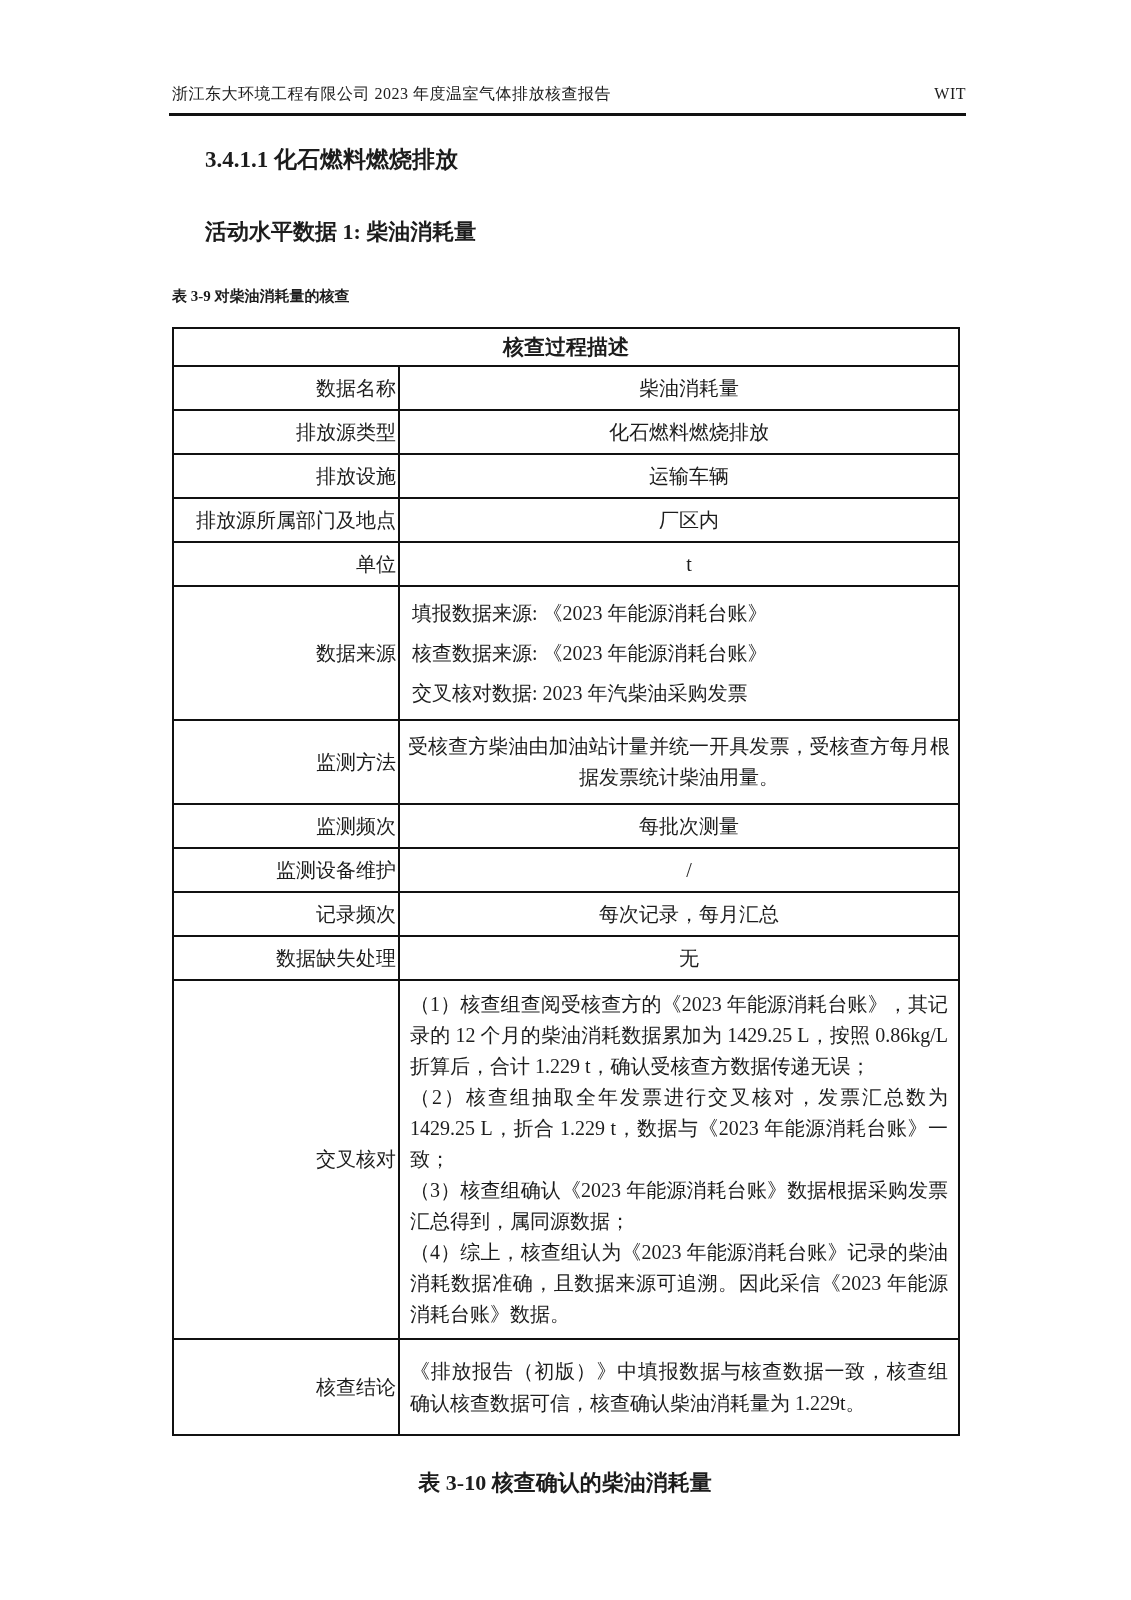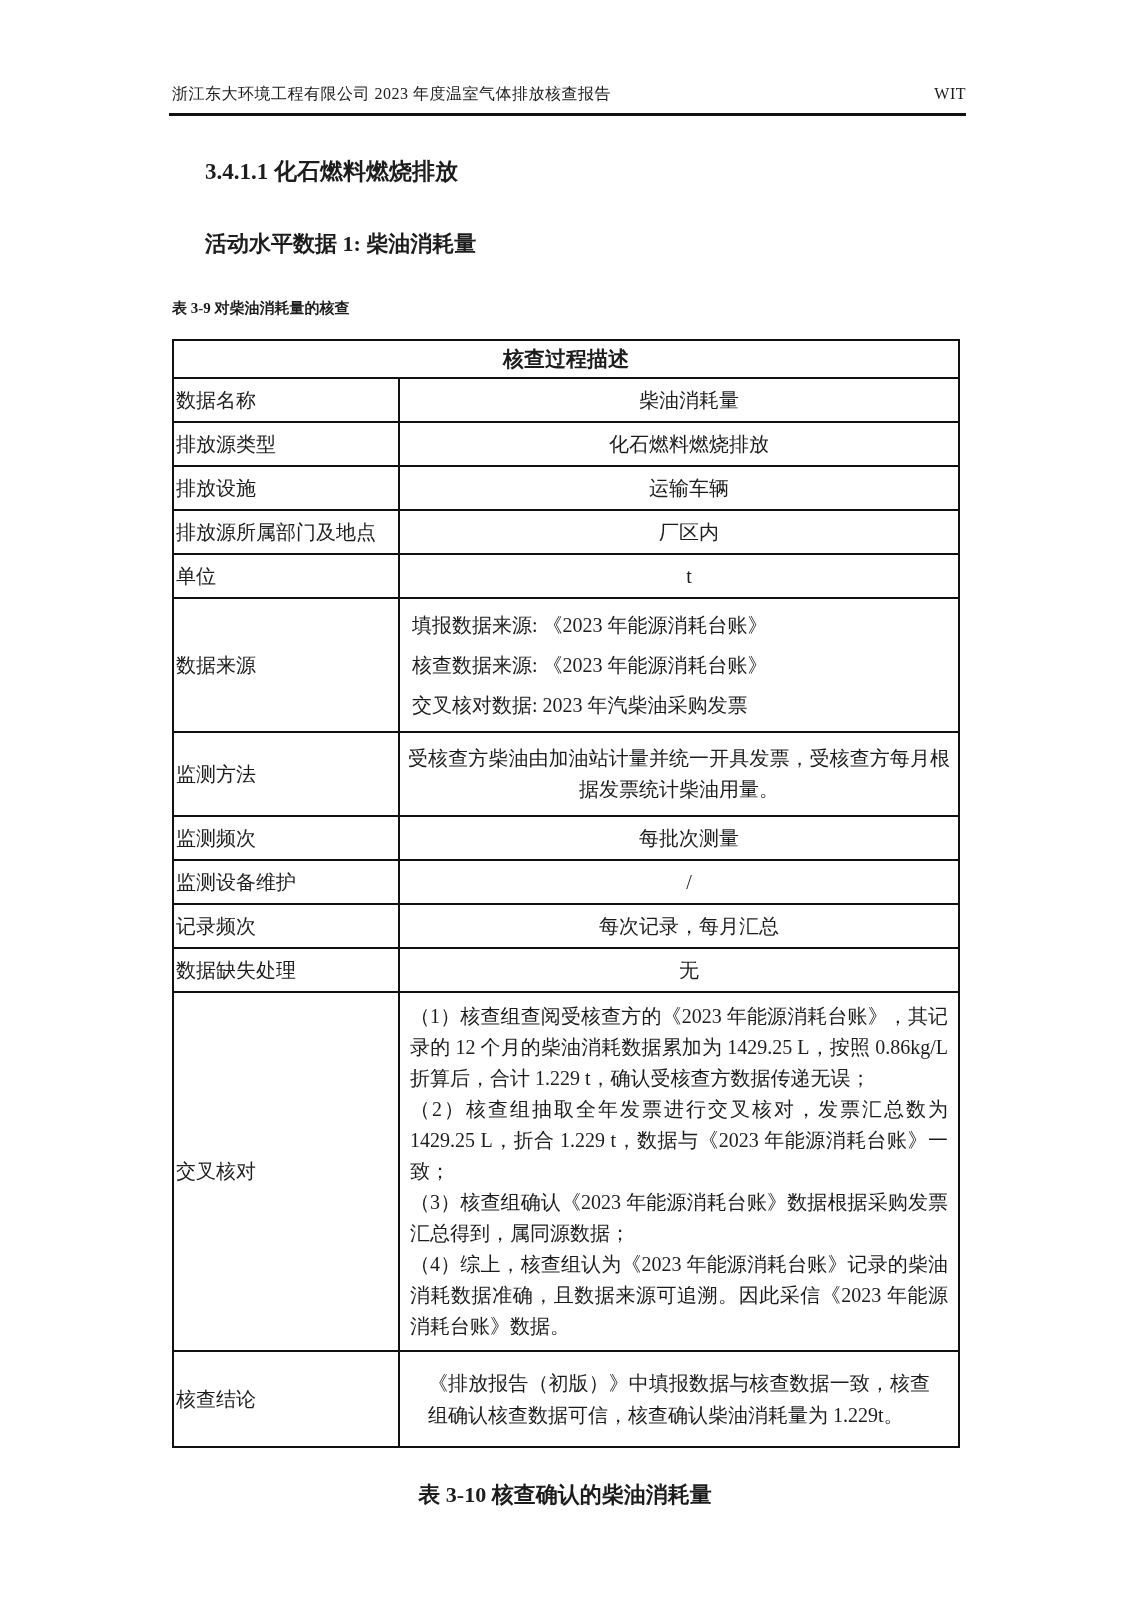--- a/index.html
+++ b/index.html
@@ -33,21 +33,21 @@
     height: 3px;
     background: #111;
   }
   .content {
     position: absolute;
     top: 140px;
     left: 172px;
     width: 786px;
   }
   .section-heading {
-    margin: 16px 0 0 33px;
+    margin: 4px 0 0 33px;
     font-size: 23px;
     font-weight: 700;
   }
   .activity-heading {
     margin: 42px 0 0 33px;
     font-size: 22px;
     font-weight: 700;
   }
   .table-title {
     margin: 40px 0 0 0;
@@ -70,21 +70,21 @@
     padding: 4px 8px;
     vertical-align: middle;
   }
   .verify-table th.t-head {
     height: 28px;
     text-align: center;
     font-weight: 700;
     font-size: 21px;
   }
   .verify-table td.label {
-    text-align: left;
+    text-align: right;
     height: 44px;
     padding: 4px 2px;
   }
   .verify-table td.val-center { text-align: center; padding-left: 28px; }
   .verify-table td.val-left { text-align: left; padding-left: 16px; }
   .verify-table tr.r-source td.lines-cell { height: 112px; padding: 6px 12px; }
   .lines-cell .line { line-height: 2.0; text-align: left; }
   .verify-table tr.r-method td.val-just { height: 84px; }
   .val-just {
     text-align: justify;
@@ -98,21 +98,21 @@
     vertical-align: top;
   }
   .paras-cell .para {
     text-align: justify;
     line-height: 1.55;
   }
   .verify-table tr.r-conclusion td.concl-cell {
     height: 96px;
     text-align: justify;
     line-height: 1.6;
-    padding: 6px 28px;
+    padding: 6px 10px;
   }
   .next-table-title {
     margin-top: 32px;
     text-align: center;
     font-size: 22px;
     font-weight: 700;
   }
 </style>
 </head>
 <body>

